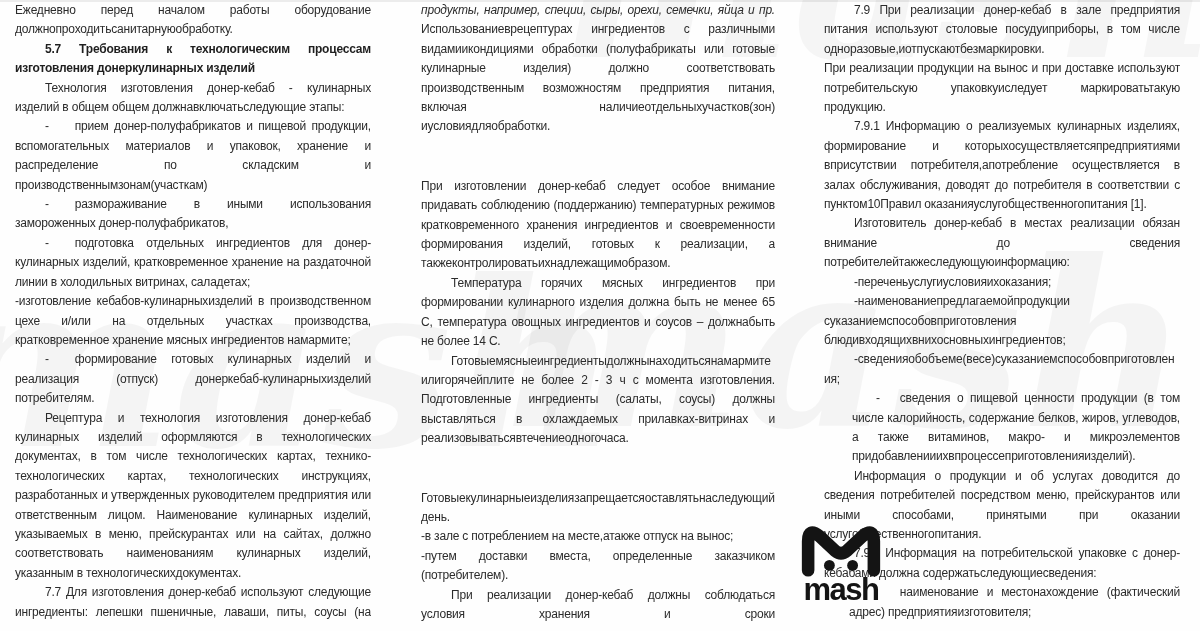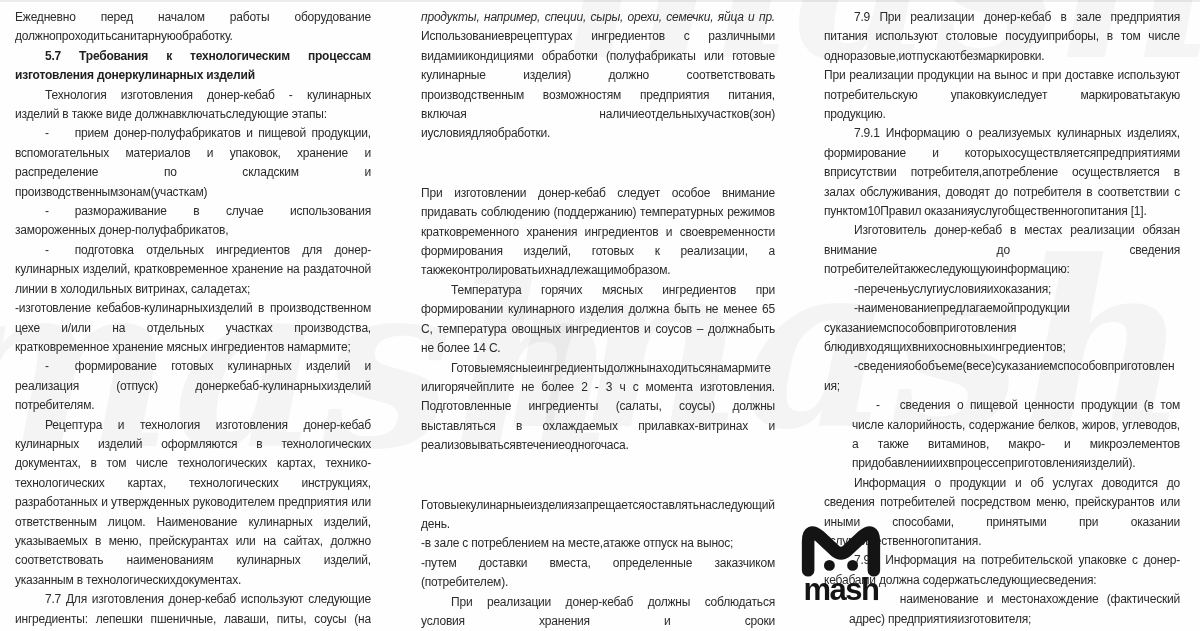--- a/index.html
+++ b/index.html
@@ -6,21 +6,21 @@
   .page{position:relative;width:1200px;height:631px;background:#fefefe;overflow:hidden;
         font-family:"Liberation Sans",sans-serif;color:#2b2b2b;}
   .edge-top{position:absolute;left:0;top:0;width:1200px;height:2px;background:#ececec;}
   
   .wm{position:absolute;font-family:"DejaVu Serif",serif;font-style:italic;font-weight:bold;
       color:#000;opacity:0.035;pointer-events:none;white-space:nowrap;}
   .wm1{left:-70px;top:230px;font-size:230px;}
   .wm2{left:500px;top:210px;font-size:230px;}
   .wm3{left:560px;top:-150px;font-size:220px;opacity:0.03;}
   
-  .col{position:absolute;top:8px;height:620px;font-size:12px;line-height:19.4px;
+  .col{position:absolute;top:1px;height:620px;font-size:12px;line-height:19.4px;
        letter-spacing:-0.2px;text-align:justify;overflow:hidden;}
   .c1{left:15px;width:356px;}
   .c2{left:421px;width:354px;}
   .c3{left:824px;width:356px;}
   p{margin:0;overflow-wrap:break-word;word-break:break-word;}
   .ind{text-indent:30px;}
   .bold{font-weight:bold;color:#1f1f1f;}
   .center{margin-top:40px;}
   .it{font-style:italic;}
   .gap{display:inline-block;width:26px;}
@@ -40,23 +40,23 @@
 <div class="page">
   <div class="edge-top"></div>
 
   <div class="wm wm1">mash</div>
   <div class="wm wm2">mash</div>
   <div class="wm wm3">mash</div>
 
   <div class="col c1">
     <p>Ежедневно перед началом работы оборудование должнопроходитьсанитарнуюобработку.</p>
     <p class="ind bold">5.7 Требования к технологическим процессам изготовления донеркулинарных изделий</p>
-    <p class="ind">Технология изготовления донер-кебаб - кулинарных изделий в также виде должнавключатьследующие этапы:</p>
+    <p class="ind">Технология изготовления донер-кебаб - кулинарных изделий в общем общем должнавключатьследующие этапы:</p>
     <p class="ind"><span class="mk">-</span><span class="gap"></span><span>прием донер-полуфабрикатов и пищевой продукции, вспомогательных материалов и упаковок, хранение и распределение по складским и производственнымзонам(участкам)</span></p>
-    <p class="ind"><span class="mk">-</span><span class="gap"></span><span>размораживание в случае использования замороженных донер-полуфабрикатов,</span></p>
+    <p class="ind"><span class="mk">-</span><span class="gap"></span><span>размораживание в иными использования замороженных донер-полуфабрикатов,</span></p>
     <p class="ind"><span class="mk">-</span><span class="gap"></span><span>подготовка отдельных ингредиентов для донер-кулинарных изделий, кратковременное хранение на раздаточной линии в холодильных витринах, саладетах;</span></p>
     <p>-изготовление кебабов-кулинарныхизделий в производственном цехе и/или на отдельных участках производства, кратковременное хранение мясных ингредиентов намармите;</p>
     <p class="ind"><span class="mk">-</span><span class="gap"></span><span>формирование готовых кулинарных изделий и реализация (отпуск) донеркебаб-кулинарныхизделий потребителям.</span></p>
     <p class="ind">Рецептура и технология изготовления донер-кебаб кулинарных изделий оформляются в технологических документах, в том числе технологических картах, технико-технологических картах, технологических инструкциях, разработанных и утвержденных руководителем предприятия или ответственным лицом. Наименование кулинарных изделий, указываемых в меню, прейскурантах или на сайтах, должно соответствовать наименованиям кулинарных изделий, указанным в технологическихдокументах.</p>
     <p class="ind"><span>7.7 Для изготовления донер-кебаб используют следующие ингредиенты: лепешки пшеничные, лаваши, питы, соусы (на основе сметаны, майонеза, сливок, кефира, йогурта, растительного масла, томатного соуса, кетчупа и пр.), овощи свежие и маринованные, картофель, зелень. </span></p>
   </div>
 
   <div class="col c2">
     <p><span class="it">продукты, например, специи, сыры, орехи, семечки, яйца и пр.</span><span> Использованиеврецептурах ингредиентов с различными видамиикондициями обработки (полуфабрикаты или готовые кулинарные изделия) должно соответствовать производственным возможностям предприятия питания, включая наличиеотдельныхучастков(зон) иусловиядляобработки.</span></p>
     <p class="center">При изготовлении донер-кебаб следует особое внимание придавать соблюдению (поддержанию) температурных режимов кратковременного хранения ингредиентов и своевременности формирования изделий, готовых к реализации, а такжеконтролироватьихнадлежащимобразом.</p>

